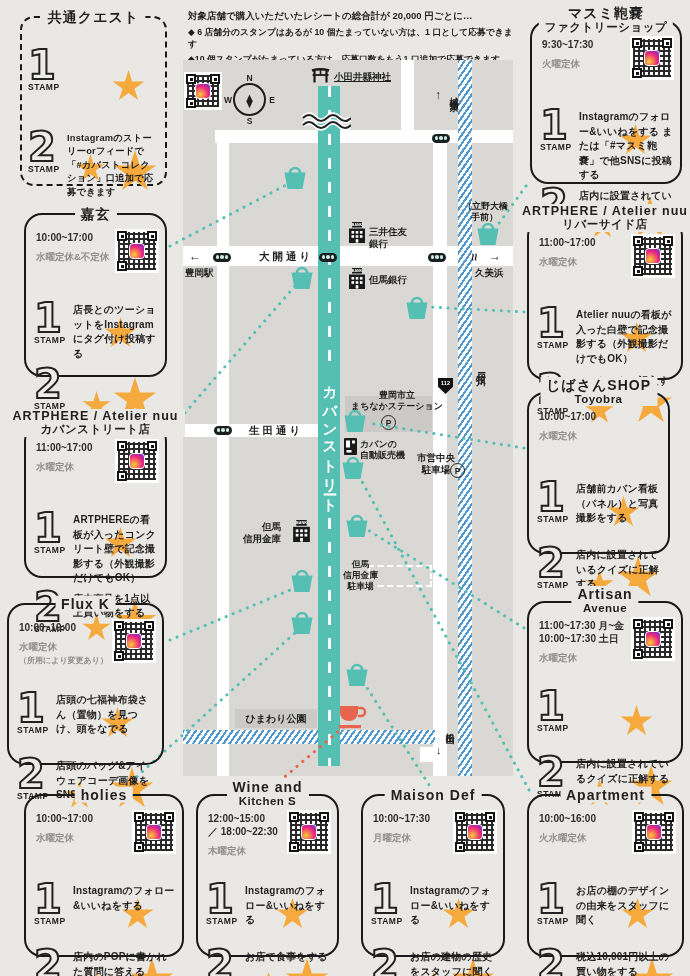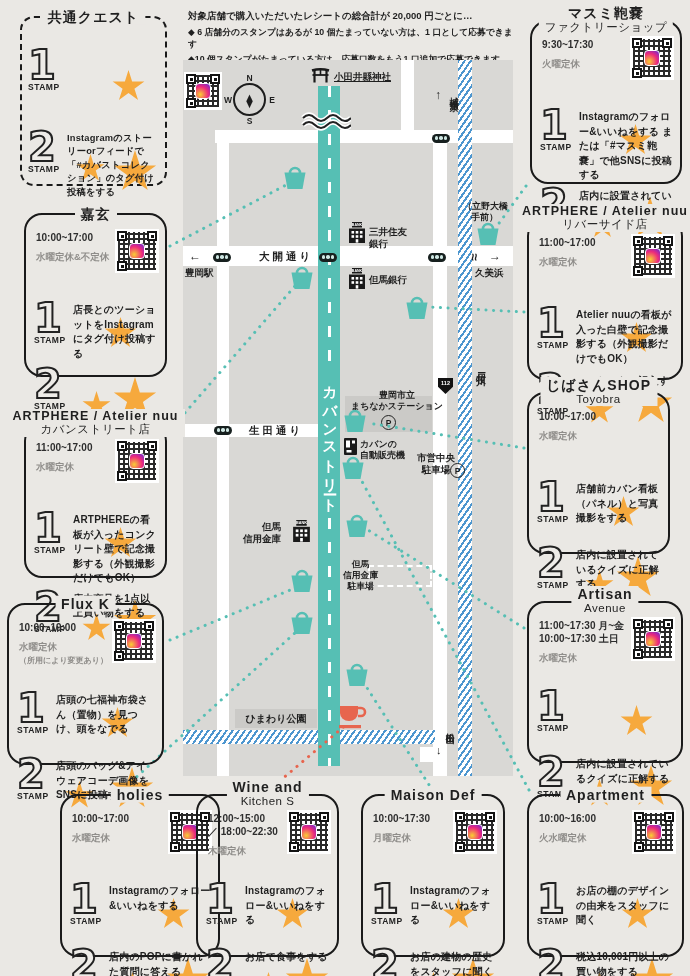--- a/index.html
+++ b/index.html
@@ -51,21 +51,21 @@
   .qf.tl{left:2px;top:2px;} .qf.tr{right:2px;top:2px;} .qf.bl{left:2px;bottom:2px;}
   .ig{position:absolute;left:50%;top:50%;width:14px;height:14px;transform:translate(-50%,-50%);
       border-radius:4px;border:1.5px solid #fff;
       background:radial-gradient(circle at 30% 75%,#f9ce34,#ee2a7b 55%,#6228d7);}
   
   .card{position:absolute;border:2.5px solid #1a1a1a;border-radius:18px;z-index:10;box-sizing:border-box;}
   .card.dashed{border-style:dashed;border-radius:14px;}
   .card-title{position:absolute;top:0;left:50%;transform:translate(-50%,-58%);
         background:#eae8e4;padding:0 6px;text-align:center;white-space:nowrap;line-height:1.15;}
   .t1{font-size:14px;font-weight:bold;letter-spacing:1px;}
-  .t2{font-size:11.5px;font-weight:normal;letter-spacing:.5px;}
+  .t2{font-size:11.5px;font-weight:bold;letter-spacing:.5px;}
   .card-body{position:absolute;inset:0;padding:16px 8px 20px 10px;box-sizing:border-box;}
   .hours{font-size:10px;font-weight:bold;color:#2e2e2e;line-height:1.3;width:96px;}
   .closed{font-size:9.5px;font-weight:bold;color:#8f8d8a;margin-top:7px;}
   .note{font-size:8px;font-weight:bold;color:#8f8d8a;margin-top:1px;}
   .card .qr{right:6px;top:14px;}
   .stamps{position:absolute;left:8px;right:6px;top:86px;}
   .stamp-row{position:relative;display:flex;gap:5px;min-height:62px;margin-bottom:4px;}
   .num-col{width:34px;flex:none;text-align:left;position:relative;z-index:2;}
   .big-num{font-size:40px;font-weight:bold;line-height:.85;color:#eeece8;
            -webkit-text-stroke:2px #222;font-family:"DejaVu Sans","Liberation Sans",sans-serif;}
@@ -354,21 +354,21 @@
           <div class="big-num">1</div>
           <div class="stamp-word">STAMP</div>
         </div>
         <span class="star s1a" style="right:14px;top:22px;"></span>
       </div>
       <div class="stamp-row">
         <div class="num-col">
           <div class="big-num">2</div>
           <div class="stamp-word">STAMP</div>
         </div>
-        <div class="stamp-text">Instagramのストーリーorフィードで「#カバストコレクション」のタグ付け投稿をする</div>
+        <div class="stamp-text">Instagramのストーリーorフィードで「#カバストコレクション」口追加で応募できます</div>
         <span class="star s2a"></span>
         <span class="star s2b" style="top:20px;"></span>
       </div>
     </div>
   </div>
 
   <div id="cards">
       <div class="card" style="left: 530px; top: 20px; width: 152px; height: 164px;">
     <div class="card-title">
           <div class="t1" style="">マスミ鞄嚢</div>
@@ -620,21 +620,21 @@
             <div class="big-num">2</div>
             <div class="stamp-word">STAMP</div>
           </div>
           <div class="stamp-text">店内に設置されているクイズに正解する</div>
           <span class="star s2a"></span>
           <span class="star s2b"></span>
         </div>
       </div>
     </div>
       </div>
-      <div class="card" style="left: 24px; top: 794px; width: 160px; height: 163px; margin-left: 36px;">
+      <div class="card" style="left: 24px; top: 794px; width: 160px; height: 163px;">
     <div class="card-title">
           <div class="t1" style="">holies</div>
         </div>
     <div class="card-body">
       <div class="hours">
             <div>10:00~17:00</div>
           </div>
       <div class="closed">水曜定休</div>
       <div class="qr" style="position: absolute;">
             <span class="qm"></span>

